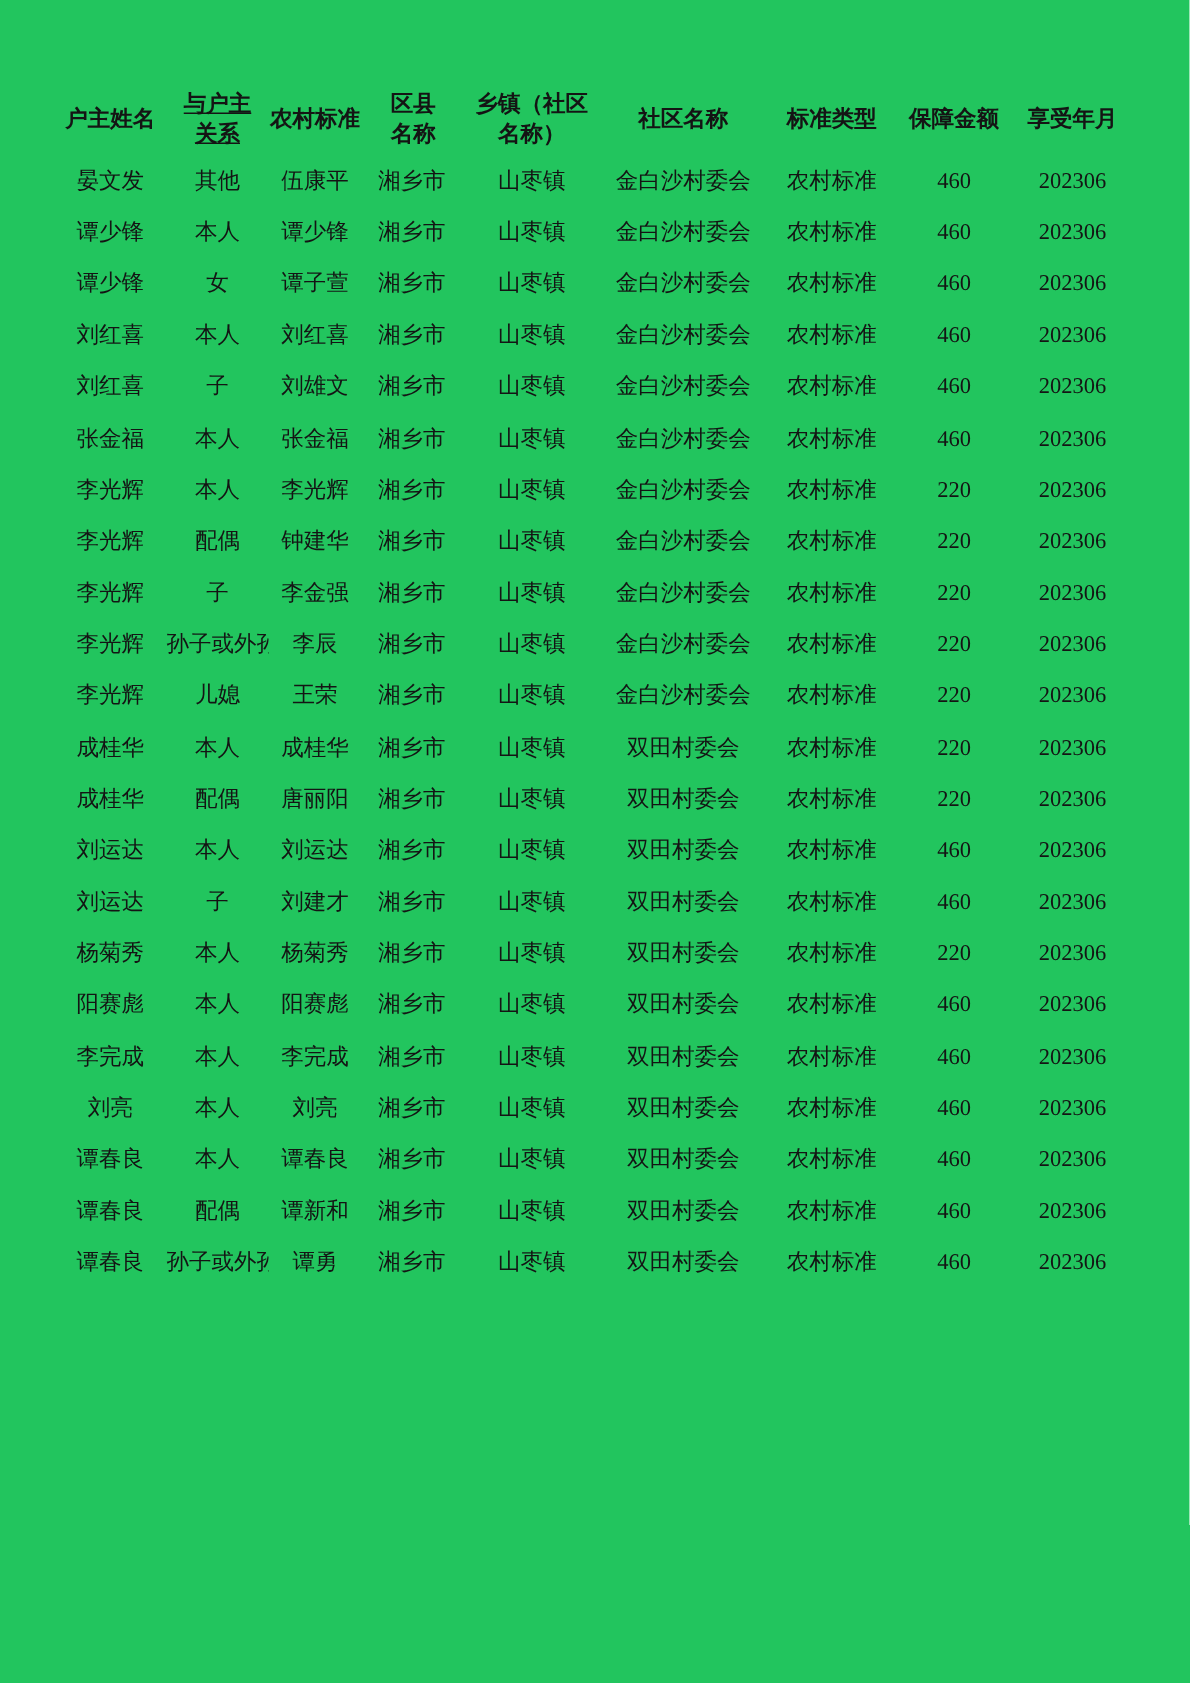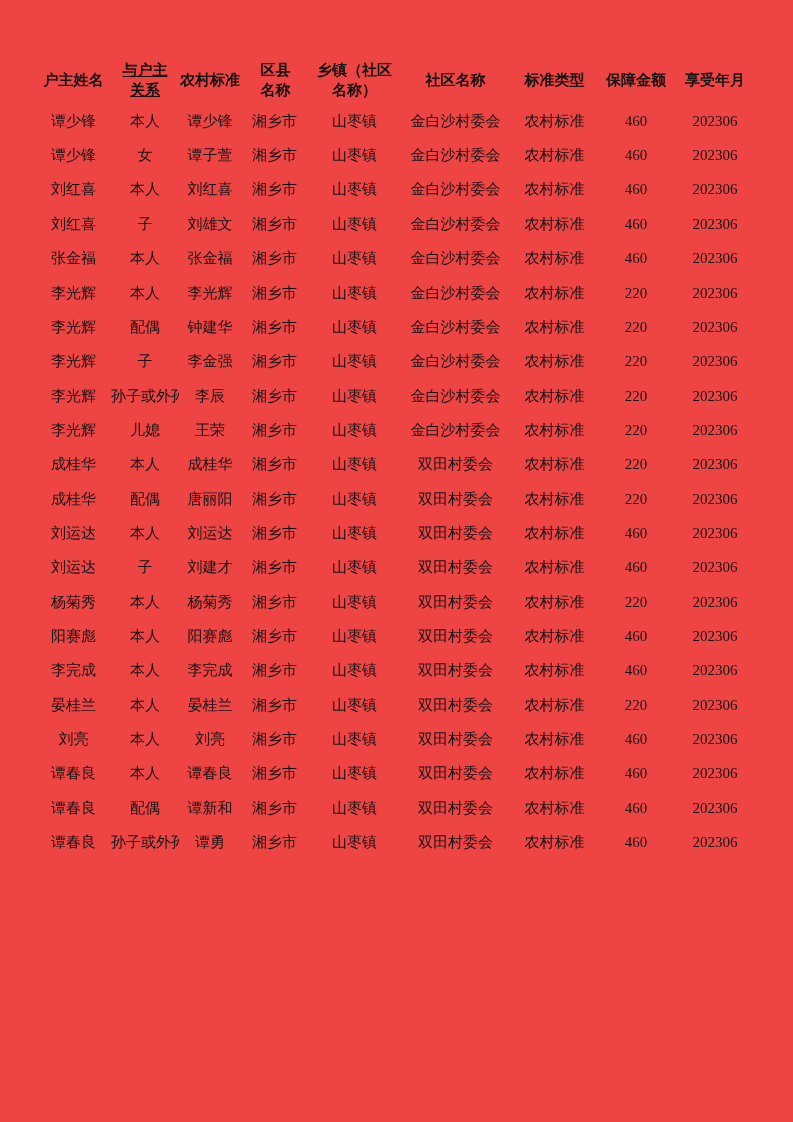--- a/index.html
+++ b/index.html
@@ -4,21 +4,21 @@
 <style>
   html, body {
     margin: 0;
     padding: 0;
     background: #ffffff;
   }
   .page {
     position: relative;
     width: 793px;
     height: 1122px;
-    background: #ef4444;
+    background: #22c55e;
     overflow: hidden;
     font-family: "Liberation Serif", "DejaVu Serif", serif;
     color: #141414;
   }
   table.grid {
     position: absolute;
     left: 36px;
     top: 57px;
     width: 721px;
     border-collapse: collapse;
@@ -98,20 +98,49 @@
           </th>
         <th class="c8">
             <div class="hwrap">保障金额</div>
           </th>
         <th class="c9">
             <div class="hwrap">享受年月</div>
           </th>
       </tr>
     </thead>
     <tbody id="table-body">
+  <tr>
+    <td>
+            <div class="clip">晏文发</div>
+          </td>
+    <td>
+            <div class="clip">其他</div>
+          </td>
+    <td>
+            <div class="clip">伍康平</div>
+          </td>
+    <td>
+            <div class="clip">湘乡市</div>
+          </td>
+    <td>
+            <div class="clip">山枣镇</div>
+          </td>
+    <td>
+            <div class="clip">金白沙村委会</div>
+          </td>
+    <td>
+            <div class="clip">农村标准</div>
+          </td>
+    <td>
+            <div class="clip">460</div>
+          </td>
+    <td>
+            <div class="clip">202306</div>
+          </td>
+  </tr>
 
   <tr>
     <td>
             <div class="clip">谭少锋</div>
           </td>
     <td>
             <div class="clip">本人</div>
           </td>
     <td>
             <div class="clip">谭少锋</div>
@@ -614,49 +643,20 @@
             <div class="clip">农村标准</div>
           </td>
     <td>
             <div class="clip">460</div>
           </td>
     <td>
             <div class="clip">202306</div>
           </td>
   </tr>
 
-  <tr>
-    <td>
-            <div class="clip">晏桂兰</div>
-          </td>
-    <td>
-            <div class="clip">本人</div>
-          </td>
-    <td>
-            <div class="clip">晏桂兰</div>
-          </td>
-    <td>
-            <div class="clip">湘乡市</div>
-          </td>
-    <td>
-            <div class="clip">山枣镇</div>
-          </td>
-    <td>
-            <div class="clip">双田村委会</div>
-          </td>
-    <td>
-            <div class="clip">农村标准</div>
-          </td>
-    <td>
-            <div class="clip">220</div>
-          </td>
-    <td>
-            <div class="clip">202306</div>
-          </td>
-  </tr>
 
   <tr>
     <td>
             <div class="clip">刘亮</div>
           </td>
     <td>
             <div class="clip">本人</div>
           </td>
     <td>
             <div class="clip">刘亮</div>

